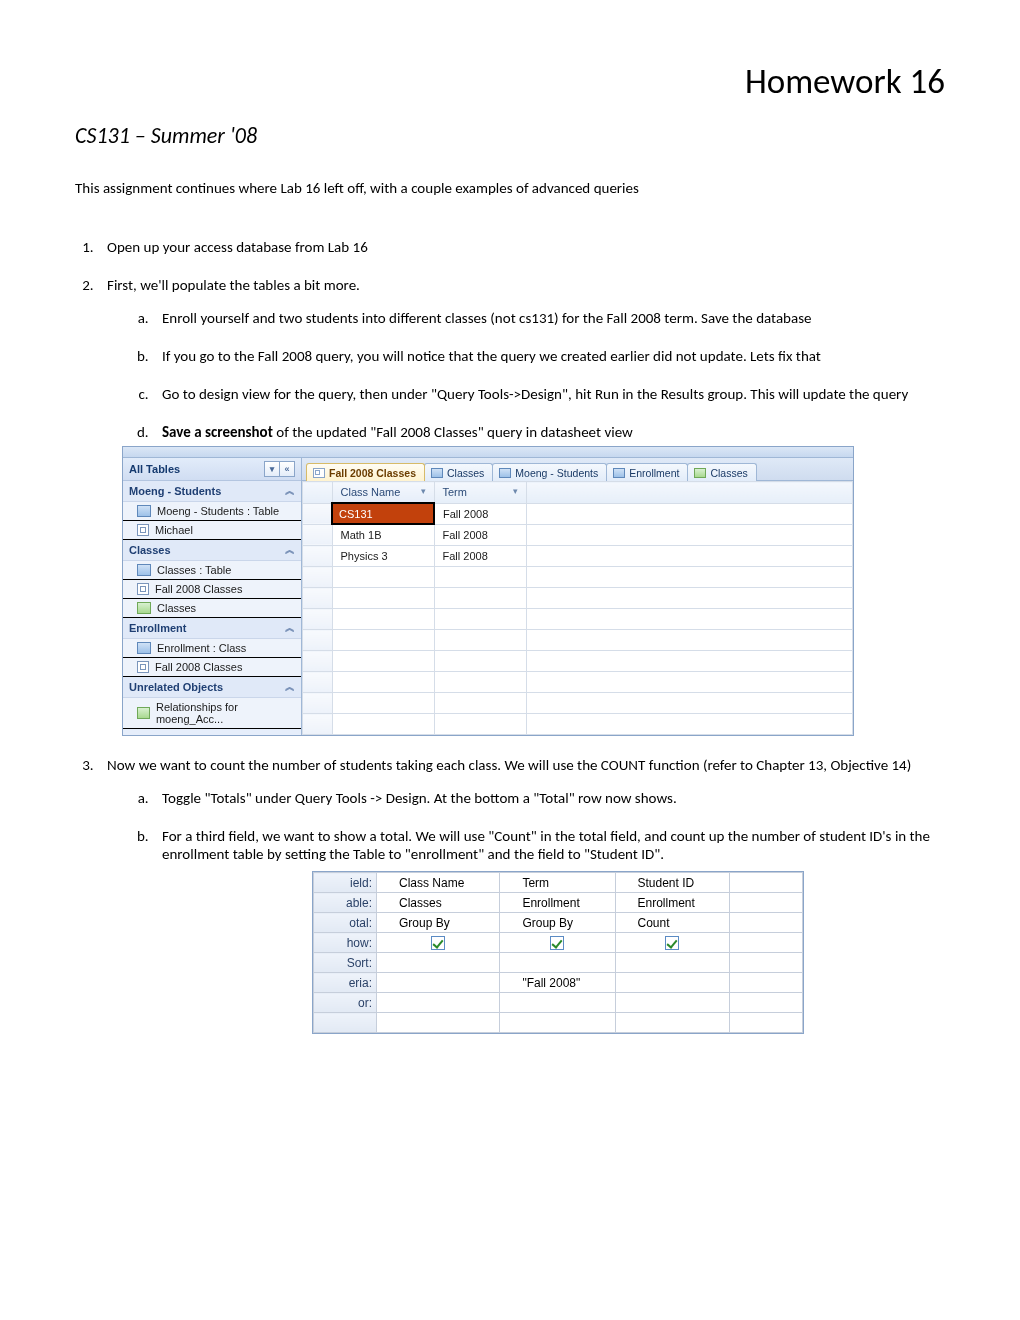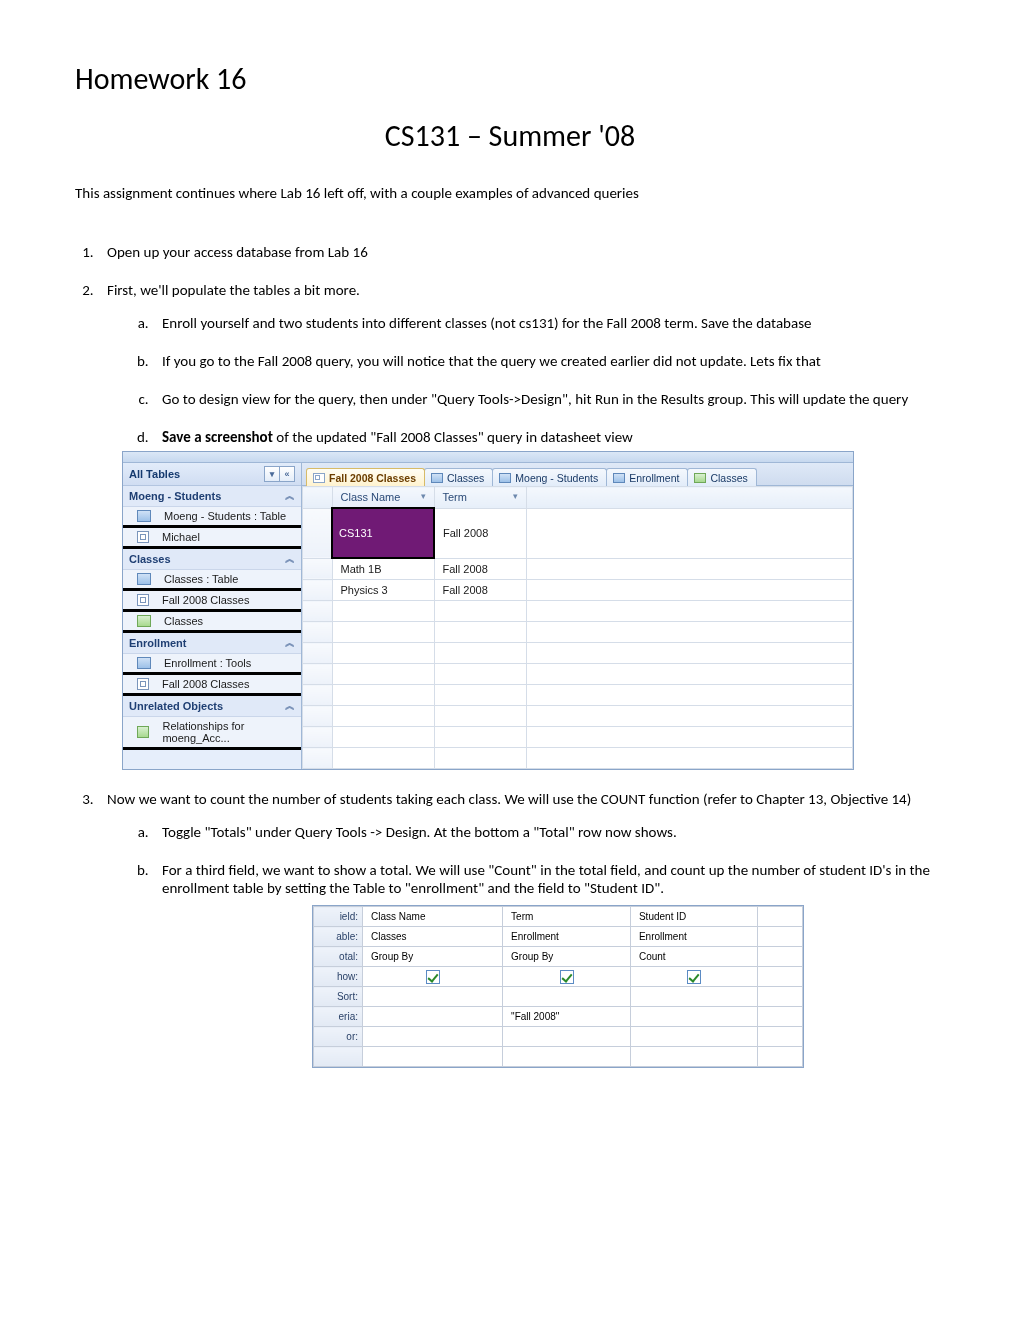--- a/index.html
+++ b/index.html
@@ -6,30 +6,31 @@
     margin: 0;
     padding: 60px 75px;
     font-family: Calibri, 'Segoe UI', Arial, sans-serif;
     font-size: 15px;
     color: #000;
     background: #fff;
     width: 1020px;
     box-sizing: border-box;
   }
   h1.title {
-    text-align: left;
-    font-size: 30px;
+    text-align: right;
+    font-size: 35px;
     font-weight: 400;
     margin: 0 0 20px 0;
   }
   h1.subtitle {
-    text-align: center;
-    font-size: 30px;
+    text-align: left;
+    font-size: 22px;
     font-weight: 400;
     margin: 0 0 30px 0;
+    font-style: italic;
   }
   p.intro { margin: 0 0 41px 0; }
   ol.top { padding-left: 22px; margin: 0; }
   ol.top > li { margin-bottom: 20px; padding-left: 10px; }
   ol.sub { list-style-type: lower-alpha; padding-left: 45px; margin-top: 15px; }
   ol.sub > li { margin-bottom: 20px; padding-left: 10px; }
   b { font-weight: 700; }
 
   
   .shot1 {
@@ -77,23 +78,23 @@
     padding: 3px 6px;
     font-weight: 700;
     color: #1f3f73;
     border-bottom: 1px solid #cad6ea;
     background: #e0e9f8;
   }
   .nav-group-h .chev { color:#7b93b9; font-size:10px; }
   .nav-item {
     display: flex;
     align-items: center;
-    gap: 13px;
+    gap: 6px;
     padding: 3px 6px 3px 14px;
-    border-bottom: 3px solid #000000;
+    border-bottom: 1px solid #000000;
     background: #eef3fb;
   }
   .ico { width:14px; height:12px; display:inline-block; }
   .ico-table { background: linear-gradient(#cfe1f6,#9dc1e8); border:1px solid #5f88ba; box-sizing:border-box; }
   .ico-query {
     width:12px;height:12px;border:1px solid #7a95bb;background:#fff;position:relative;box-sizing:border-box;
   }
   .ico-query::after{content:"";position:absolute;left:2px;top:2px;width:4px;height:4px;border:1px solid #7a95bb;}
   .ico-form { background:linear-gradient(#d8f0d0,#a8d98f);border:1px solid #6fa858;box-sizing:border-box;width:14px;height:12px;}
   
@@ -141,40 +142,40 @@
     font-size:11px;
   }
   .datasheet th {
     background:linear-gradient(#f4f8fd,#e6eef9);
     color:#2b4a77;
     font-weight:400;
   }
   .datasheet th.corner { width:12px; background:linear-gradient(#f4f8fd,#e6eef9);}
   .datasheet td.rowhead { width:12px; background:linear-gradient(#f8fafd,#edf2fa);}
   .datasheet td.sel {
-    background:#701a75;color:#fff;border:2px solid #000;padding:16px 6px;
+    background:#c2410c;color:#fff;border:2px solid #000;padding:1px 6px;
   }
   .datasheet tr.emptyrow td { color:transparent; }
   .th-dd { float:right;font-size:9px;color:#6d88ad;margin-left:4px; }
 
   
   .shot2 {
     width: 490px;
     margin: 8px 0 0 150px;
     font-family: 'Segoe UI', Tahoma, sans-serif;
     font-size: 11px;
     border:1px solid #8aa5c9;
   }
   .qgrid { border-collapse:collapse; width:100%; background:#fff; }
   .qgrid th, .qgrid td {
     border:1px solid #c6cedb;
-    padding:2px 8px;
+    padding:2px 22px;
     height:15px;
     text-align:left;
-    font-size:10px;
+    font-size:12px;
   }
   .qgrid .lab {
     width:36px;
     text-align:right;
     background:linear-gradient(#eef3fa,#e2e9f4);
     color:#2b4268;
     font-weight:400;
     padding-right:4px;
   }
   .qgrid .narrow { width:28px; }
@@ -248,21 +249,21 @@
                   <div class="nav-item">
                     <span class="ico ico-form"></span>
                     <span>Classes</span>
                   </div>
                   <div class="nav-group-h">
                     <span>Enrollment</span>
                     <span class="chev">︽</span>
                   </div>
                   <div class="nav-item">
                     <span class="ico ico-table"></span>
-                    <span>Enrollment : Tools</span>
+                    <span>Enrollment : Class</span>
                   </div>
                   <div class="nav-item">
                     <span class="ico ico-query"></span>
                     <span>Fall 2008 Classes</span>
                   </div>
                   <div class="nav-group-h">
                     <span>Unrelated Objects</span>
                     <span class="chev">︽</span>
                   </div>
                   <div class="nav-item">

